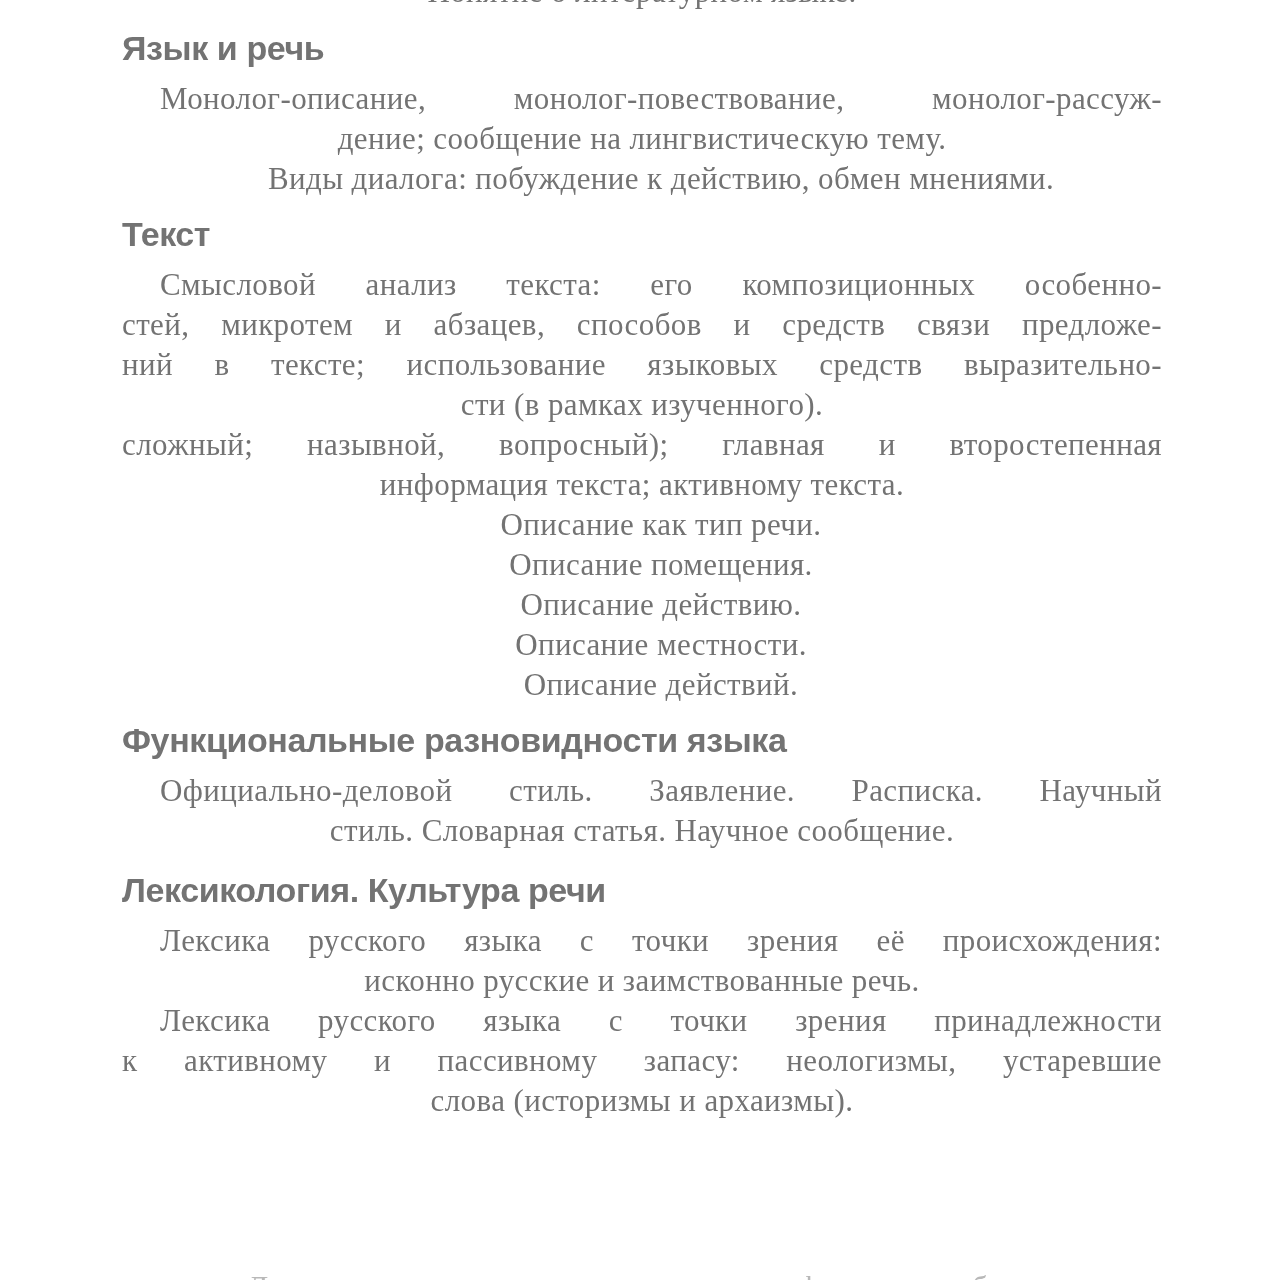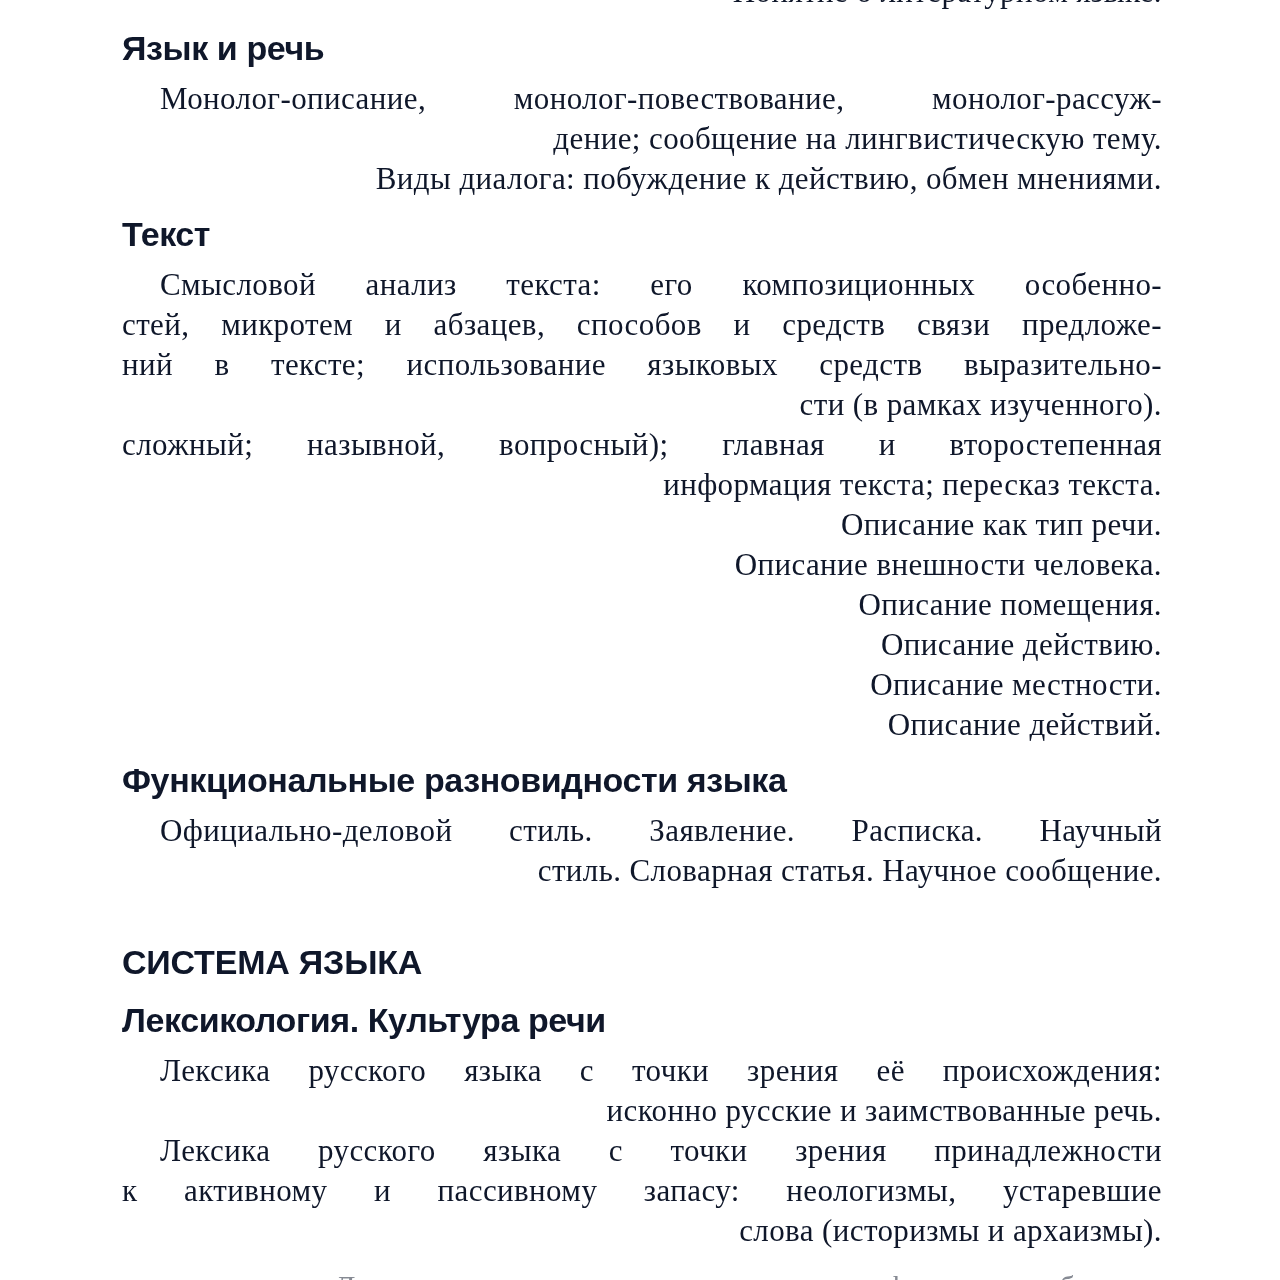--- a/index.html
+++ b/index.html
@@ -5,36 +5,36 @@
   html, body { margin: 0; padding: 0; }
   body {
     width: 1280px; height: 1280px;
     background: #ffffff;
     overflow: hidden;
   }
   .page {
     position: relative;
     width: 1280px; height: 993px;
     background: #ffffff;
-    color: #0f172a;
+    color: #737373;
     font-family: "Liberation Serif", "DejaVu Serif", serif;
   }
   .content {
     position: absolute;
     left: 122px; top: 0;
     width: 1040px;
   }
   
   .line {
     font-size: 31px;
     line-height: 40px;
     height: 40px;
     overflow: hidden;
     letter-spacing: 0.4px;
-    text-align: right;
+    text-align: center;
     white-space: normal;
   }
   
   .line.j { text-align: justify; }
   .line.j::after { content: ""; display: inline-block; width: 100%; height: 0; }
   .line.indent { text-indent: 38px; }
 
   
   .h-sub {
     font-family: "Liberation Sans", "DejaVu Sans", sans-serif;
@@ -95,31 +95,29 @@
       <div class="h-sub">Язык и речь</div>
       <div class="line j indent">Монолог-описание, монолог-повествование, монолог-рассуж-</div>
       <div class="line">дение; сообщение на лингвистическую тему.</div>
       <div class="line indent">Виды диалога: побуждение к действию, обмен мнениями.</div>
       <div class="h-sub">Текст</div>
       <div class="line j indent">Смысловой анализ текста: его композиционных особенно-</div>
       <div class="line j">стей, микротем и абзацев, способов и средств связи предложе-</div>
       <div class="line j">ний в тексте; использование языковых средств выразительно-</div>
       <div class="line">сти (в рамках изученного).</div>
       <div class="line j">сложный; назывной, вопросный); главная и второстепенная</div>
-      <div class="line">информация текста; пересказ текста.</div>
+      <div class="line">информация текста; активному текста.</div>
       <div class="line indent">Описание как тип речи.</div>
-      <div class="line indent">Описание внешности человека.</div>
       <div class="line indent">Описание помещения.</div>
       <div class="line indent">Описание действию.</div>
       <div class="line indent">Описание местности.</div>
       <div class="line indent">Описание действий.</div>
       <div class="h-sub">Функциональные разновидности языка</div>
       <div class="line j indent">Официально-деловой стиль. Заявление. Расписка. Научный</div>
       <div class="line">стиль. Словарная статья. Научное сообщение.</div>
-      <div class="h-section">СИСТЕМА ЯЗЫКА</div>
       <div class="h-sub after-section">Лексикология. Культура речи</div>
       <div class="line j indent">Лексика русского языка с точки зрения её происхождения:</div>
       <div class="line">исконно русские и заимствованные речь.</div>
       <div class="line j indent">Лексика русского языка с точки зрения принадлежности</div>
       <div class="line j">к активному и пассивному запасу: неологизмы, устаревшие</div>
       <div class="line">слова (историзмы и архаизмы).</div>
     </div>
 <div class="partial-bottom">
       <div class="line indent">Лексика русского языка с точки зрения сферы употребления:</div>
     </div>

